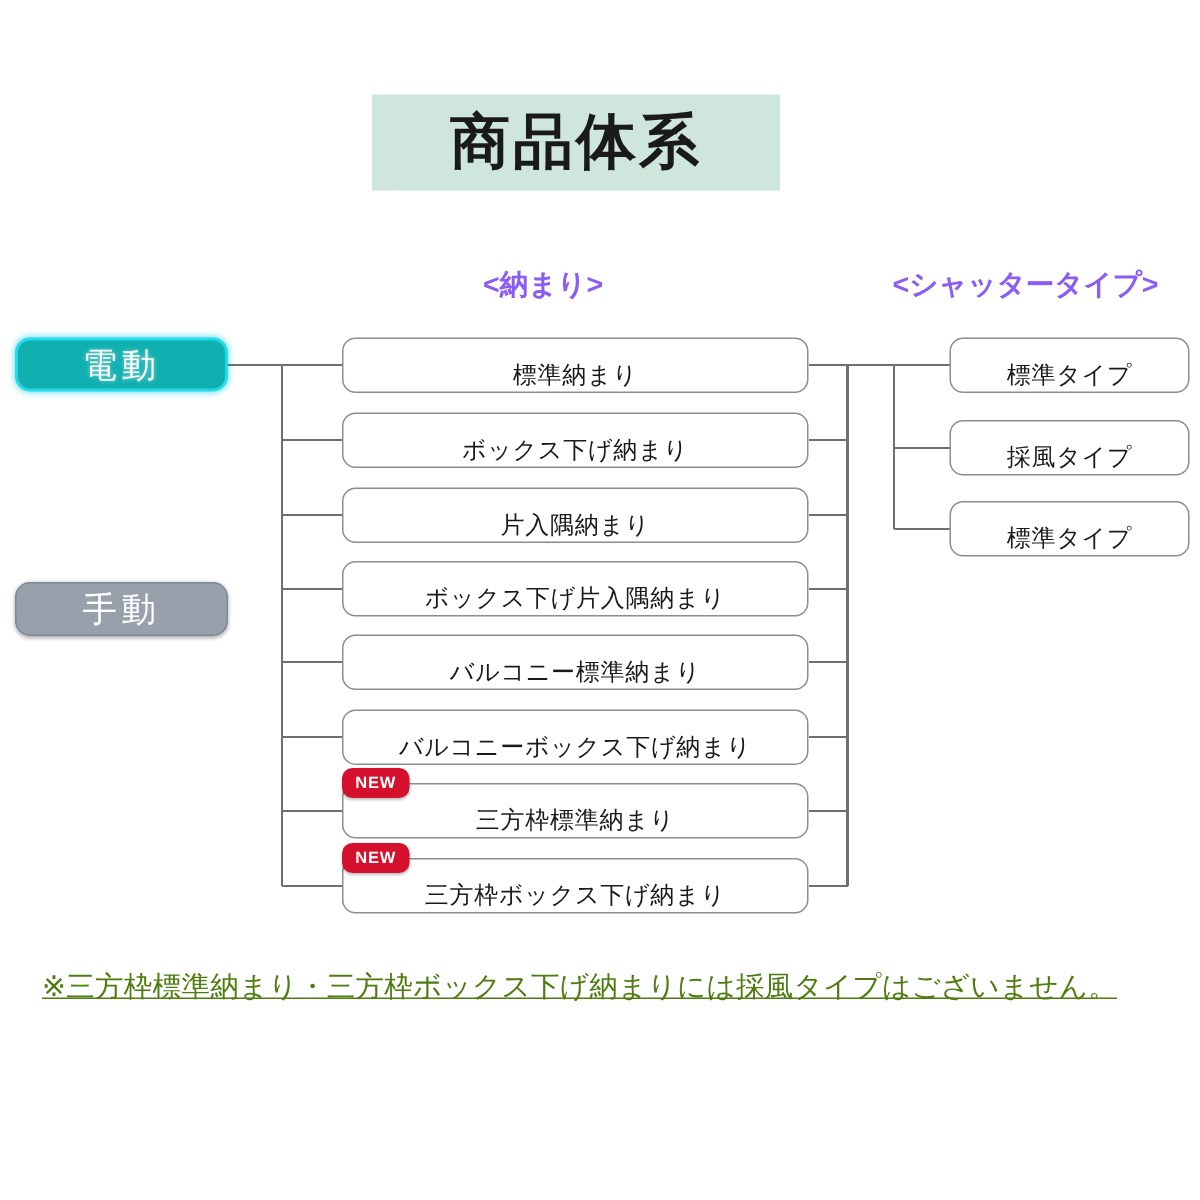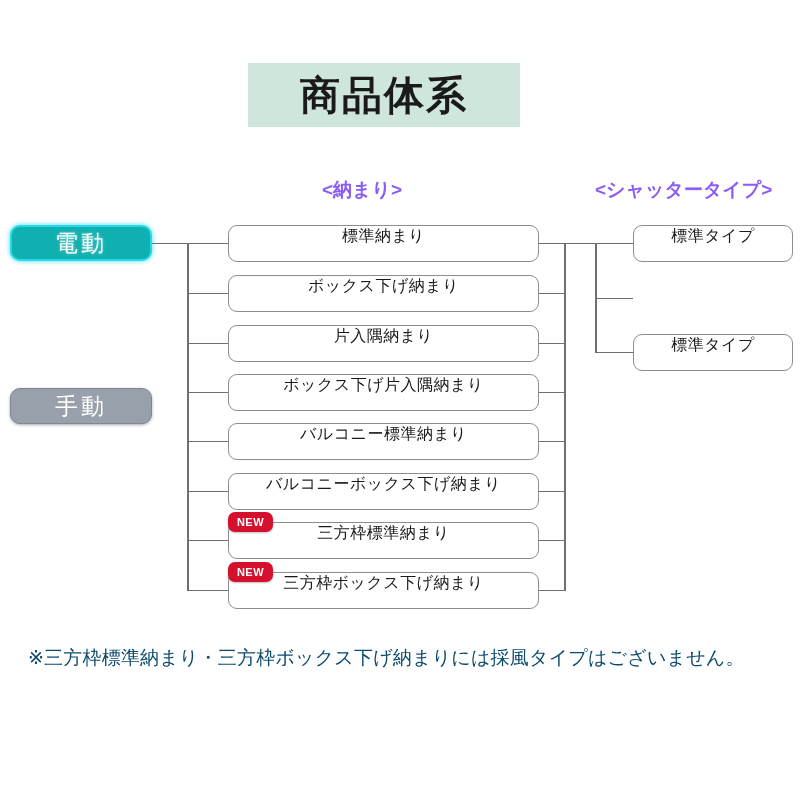--- a/index.html
+++ b/index.html
@@ -51,21 +51,21 @@
     left: 10px; top: 388px; width: 142px; height: 36px;
     background: #98a0ac;
     border: 1px solid #7d8894;
     box-shadow: 0 1px 3px rgba(0,0,0,.35);
     justify-content: center;
   }
 
   
   .node {
     position: absolute;
-    display: flex; align-items: flex-start; justify-content: center;
+    display: flex; align-items: flex-end; justify-content: center;
     background: #ffffff;
     border: 1px solid #8d8d8d;
     border-radius: 9px;
     font-size: 16px; color: #1a1a1a;
     letter-spacing: .5px;
     z-index: 3;
   }
   .node.mid   { left: 228px; width: 311px; height: 37px; }
   .node.right { left: 633px; width: 160px; height: 37px; }
 
@@ -82,22 +82,23 @@
     box-shadow: 0 1px 2px rgba(0,0,0,.25);
   }
 
   
   #wires { position: absolute; left: 0; top: 0; width: 800px; height: 800px; z-index: 1; }
 
   
   .footnote {
     position: absolute;
     left: 28px; top: 645px;
-    font-size: 19px; color: #0c4a6e; white-space: nowrap;
+    font-size: 19px; color: #4d7c0f; white-space: nowrap;
     letter-spacing: .2px;
+    text-decoration: underline;
   }
 </style>
 </head>
 <body>
 
 <div id="canvas">
 
   <div class="title-banner">
     <span class="title-text">商品体系</span>
   </div>
@@ -171,19 +172,22 @@
   <div class="node mid" style="top:572px">
     <span>三方枠ボックス下げ納まり</span>
   </div>
 
   <div class="new-badge" style="left:228px; top:512px">NEW</div>
   <div class="new-badge" style="left:228px; top:562px">NEW</div>
 
   <div class="node right" style="top:225px">
     <span>標準タイプ</span>
   </div>
+  <div class="node right" style="top:280px">
+    <span>採風タイプ</span>
+  </div>
   <div class="node right" style="top:334px">
     <span>標準タイプ</span>
   </div>
 
   <div class="footnote">※三方枠標準納まり・三方枠ボックス下げ納まりには採風タイプはございません。</div>
 
 </div>
 
 </body></html>

